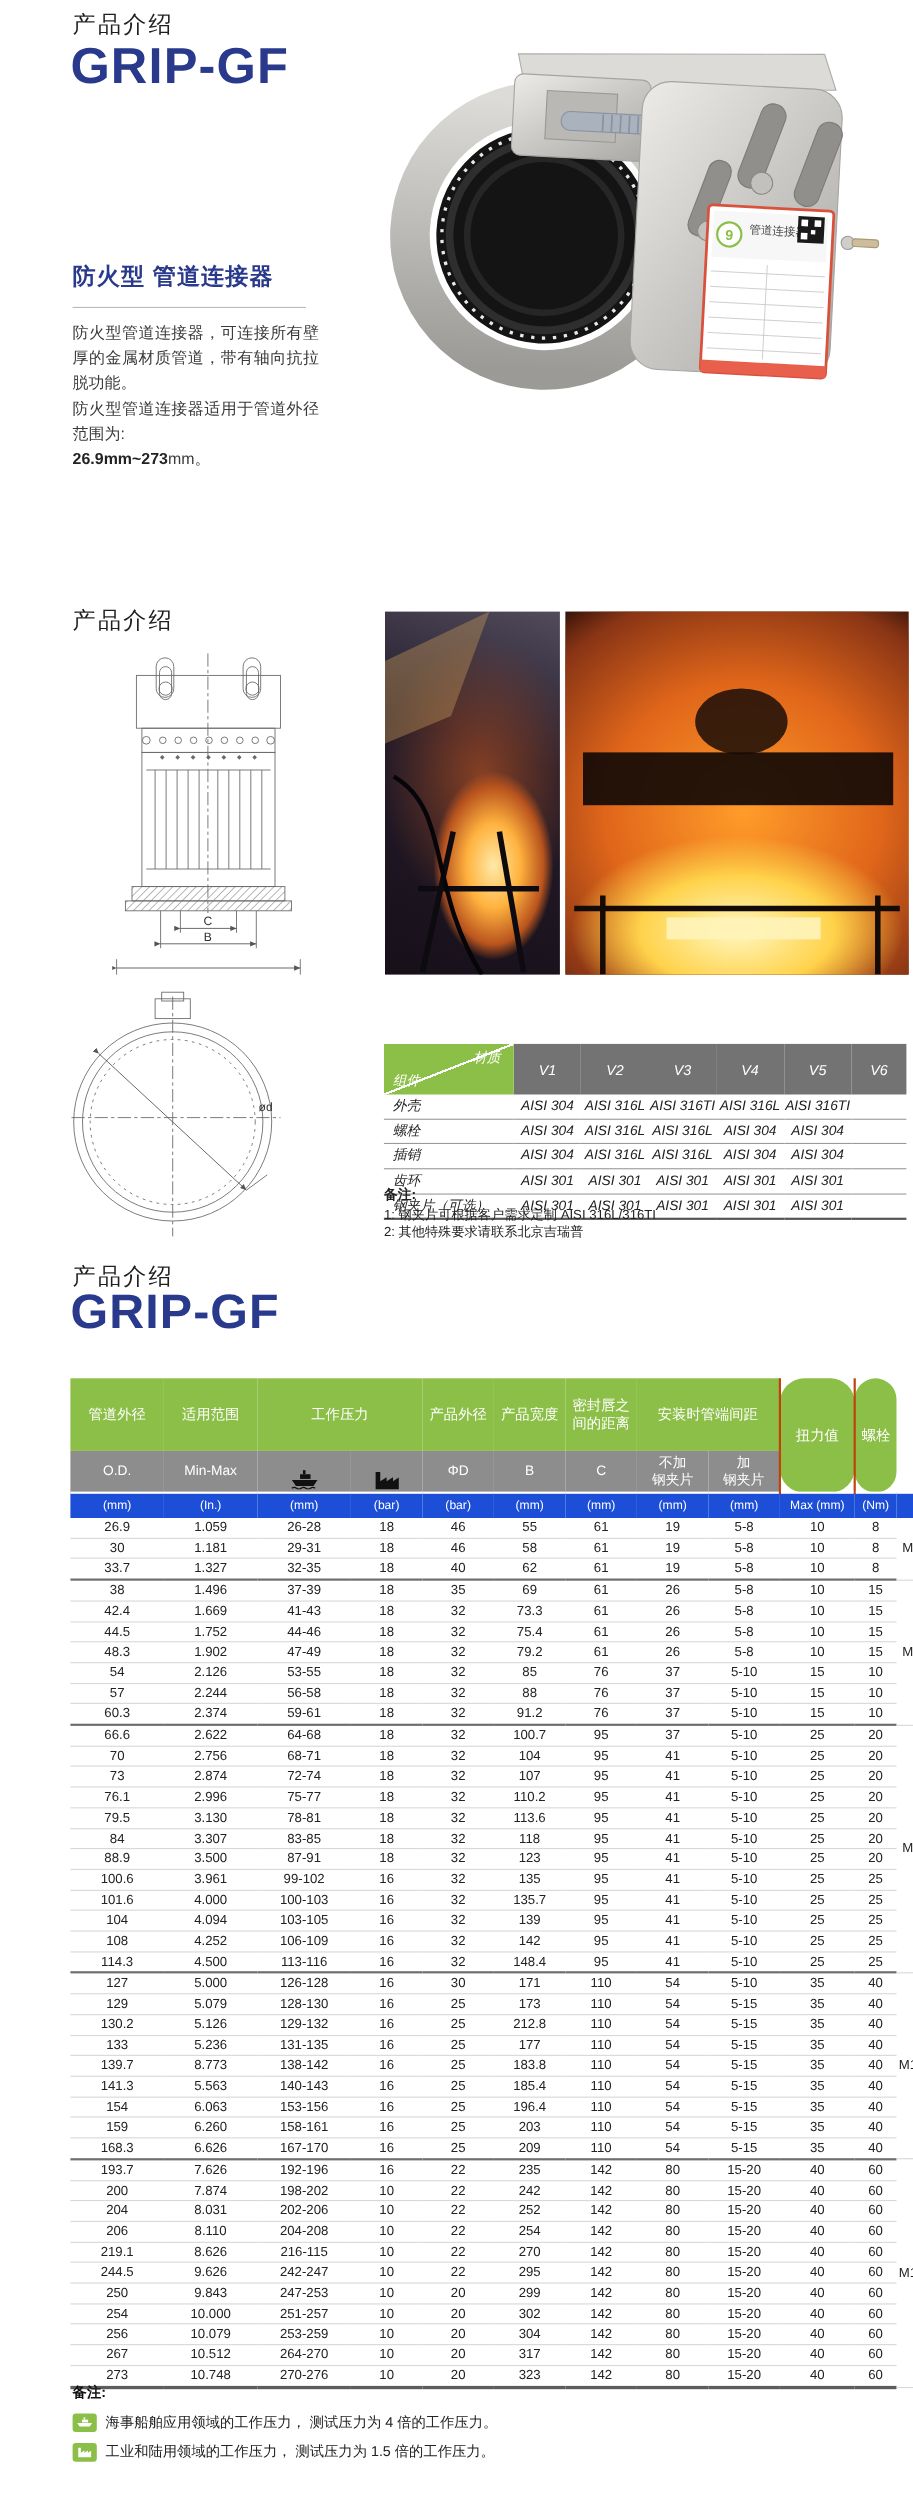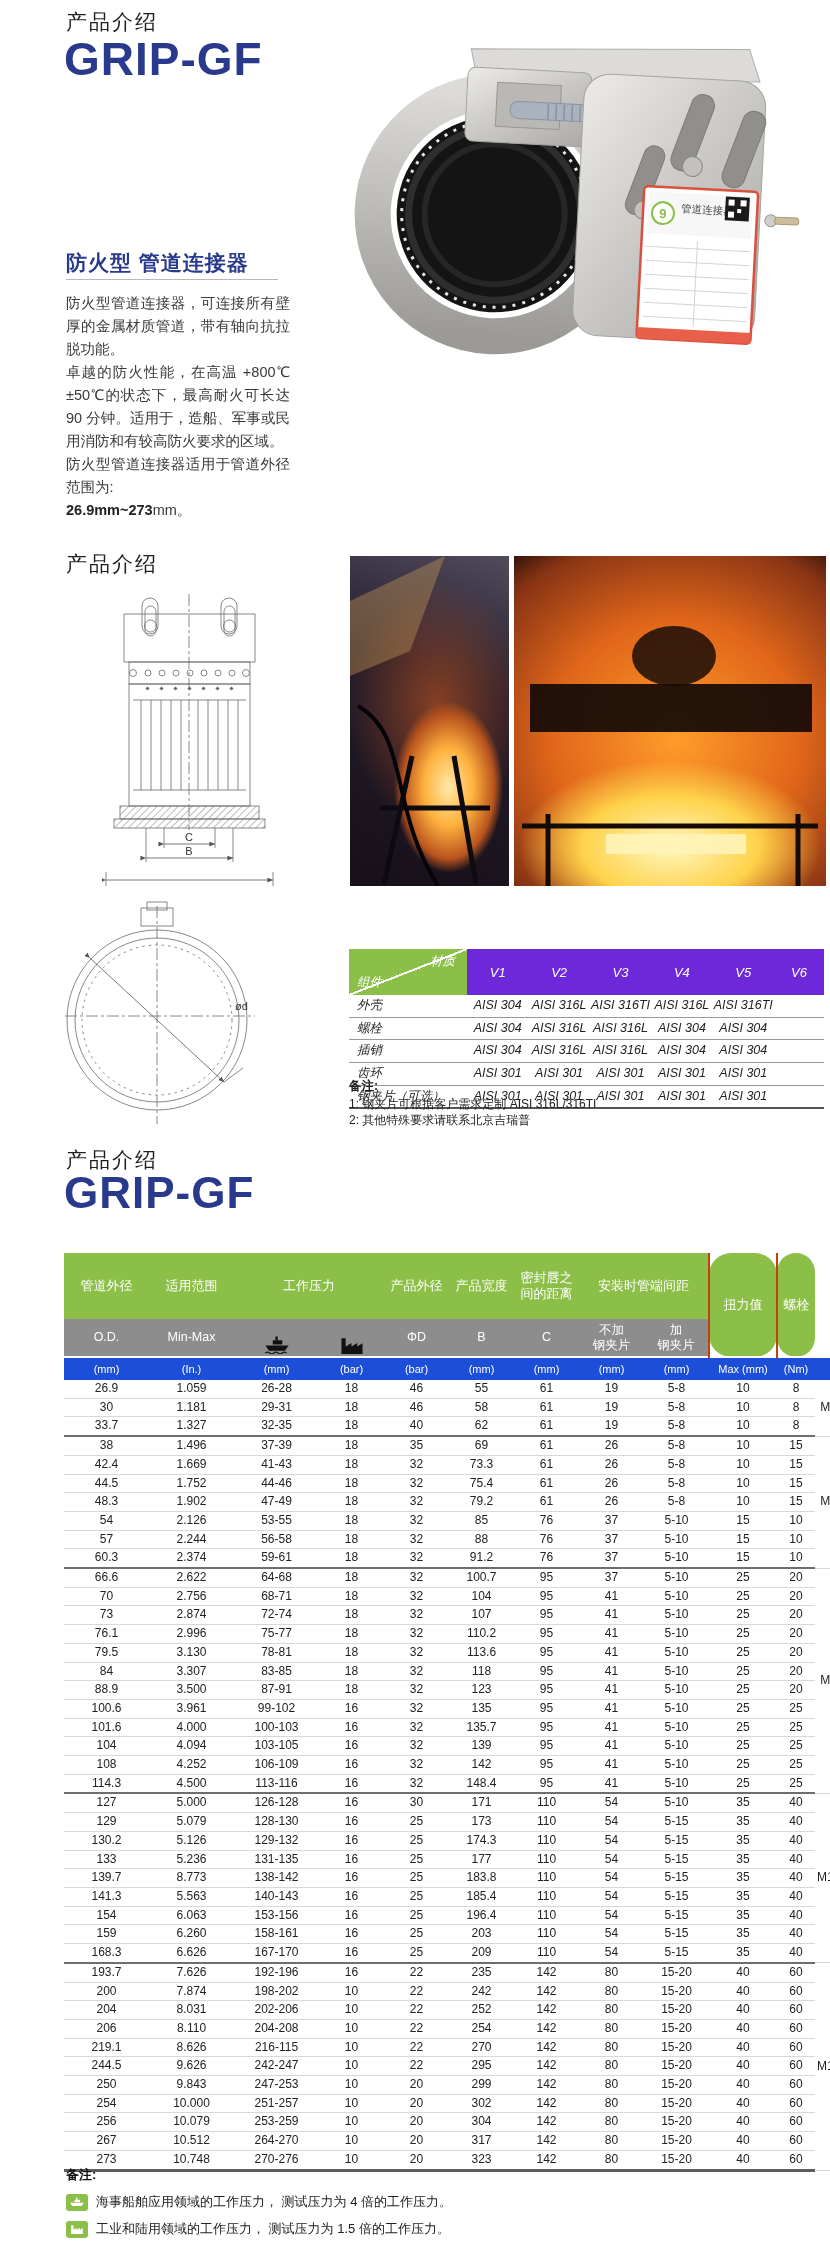--- a/index.html
+++ b/index.html
@@ -21,21 +21,21 @@
       linear-gradient(200deg, #514b5c 0%, #241c2b 38%, #171019 100%);}
   .fire-right{width:312px;height:330px;
     background:
       radial-gradient(210px 120px at 50% 88%, #fff7c0 0%, #ffd24a 42%, rgba(0,0,0,0) 72%),
       radial-gradient(280px 260px at 52% 55%, #ff9c2a 0%, #e0661a 45%, #8a3515 78%, rgba(0,0,0,0) 92%),
       linear-gradient(180deg, #2a0f08 0%, #7a2c10 30%, #c85a14 62%, #4a1d0c 100%);}
   .fire-left svg,.fire-right svg{width:100%;height:100%;display:block;}
 
   
   .mat-table{border-collapse:collapse;table-layout:fixed;width:475px;font-size:12.5px;color:#222;}
-  .mat-table th{background:#6d28d9;color:#fff;font-weight:400;height:44px;font-size:13px;}
+  .mat-table th{background:#737373;color:#fff;font-weight:400;height:44px;font-size:13px;}
   .mat-table th.corner{position:relative;
     background:linear-gradient(to bottom right, rgba(0,0,0,0) calc(50% - 1px), #fff calc(50% - 1px), #fff calc(50% + 1px), rgba(0,0,0,0) calc(50% + 1px)), #8cbf47;}
   .mat-table .c-top{position:absolute;top:4px;right:12px;font-size:12.5px;}
   .mat-table .c-bot{position:absolute;bottom:4px;left:8px;font-size:12.5px;}
   .mat-table tbody td{border-bottom:1px solid #9a9a9a;text-align:center;padding:3px 1px;line-height:1.25;}
   .mat-table tbody td:first-child{text-align:left;padding-left:8px;}
   .mat-table tbody tr:last-child td{border-bottom:2px solid #555;}
   .mat-notes{font-size:12px;color:#222;line-height:16px;}
   .mat-notes .nt{font-weight:700;font-size:12.5px;margin-bottom:2px;}
 
@@ -131,25 +131,24 @@
             <line x1="305" y1="278" x2="409" y2="278"></line>
               <line x1="305" y1="292" x2="409" y2="292"></line>
             <line x1="356" y1="214" x2="356" y2="300"></line>
           </g>
           <rect x="300" y="303" width="114" height="11" fill="#e8604c"></rect>
         </g>
       </g>
     </svg>
   </div>
 
-  <div class="abs subtitle" style="left:22px;top:249px;">防火型 管道连接器</div>
+  <div class="abs subtitle" style="left:22px;top:237px;">防火型 管道连接器</div>
   <div class="abs divider" style="left:22px;top:279px;width:212px;"></div>
   <div class="abs desc" style="left:22px;top:292px;">
     <p>防火型管道连接器，可连接所有壁厚的金属材质管道，带有轴向抗拉脱功能。</p>
-    <p>卓越的防火性能，在高温 +800℃ ±50℃的状态下，最高耐火可长达 90 分钟。适用于，造船、军事或民用消防和有较高防火要求的区域。</p>
     <p><span>防火型管道连接器适用于管道外径范围为:</span><br><b>26.9mm~273</b><span>mm。</span></p>
   </div>
 
   <div class="abs kicker" style="left:22px;top:550px;">产品介绍</div>
 
   <div class="abs" style="left:58px;top:592px;width:175px;height:298px;">
     <svg viewBox="0 0 175 298" width="175" height="298" fill="none" stroke="#6a6a6a" stroke-width=".8">
       <defs>
         <pattern id="hatch" width="5" height="5" patternUnits="userSpaceOnUse" patternTransform="rotate(45)">
           <line x1="0" y1="0" x2="0" y2="5" stroke="#7a7a7a" stroke-width="1"></line>
@@ -719,21 +718,21 @@
           <td>5-15</td>
           <td>35</td>
           <td>40</td>
         </tr>
         <tr>
           <td>130.2</td>
           <td>5.126</td>
           <td>129-132</td>
           <td>16</td>
           <td>25</td>
-          <td>174.3</td>
+          <td>212.8</td>
           <td>110</td>
           <td>54</td>
           <td>5-15</td>
           <td>35</td>
           <td>40</td>
         </tr>
         <tr>
           <td>133</td>
           <td>5.236</td>
           <td>131-135</td>

